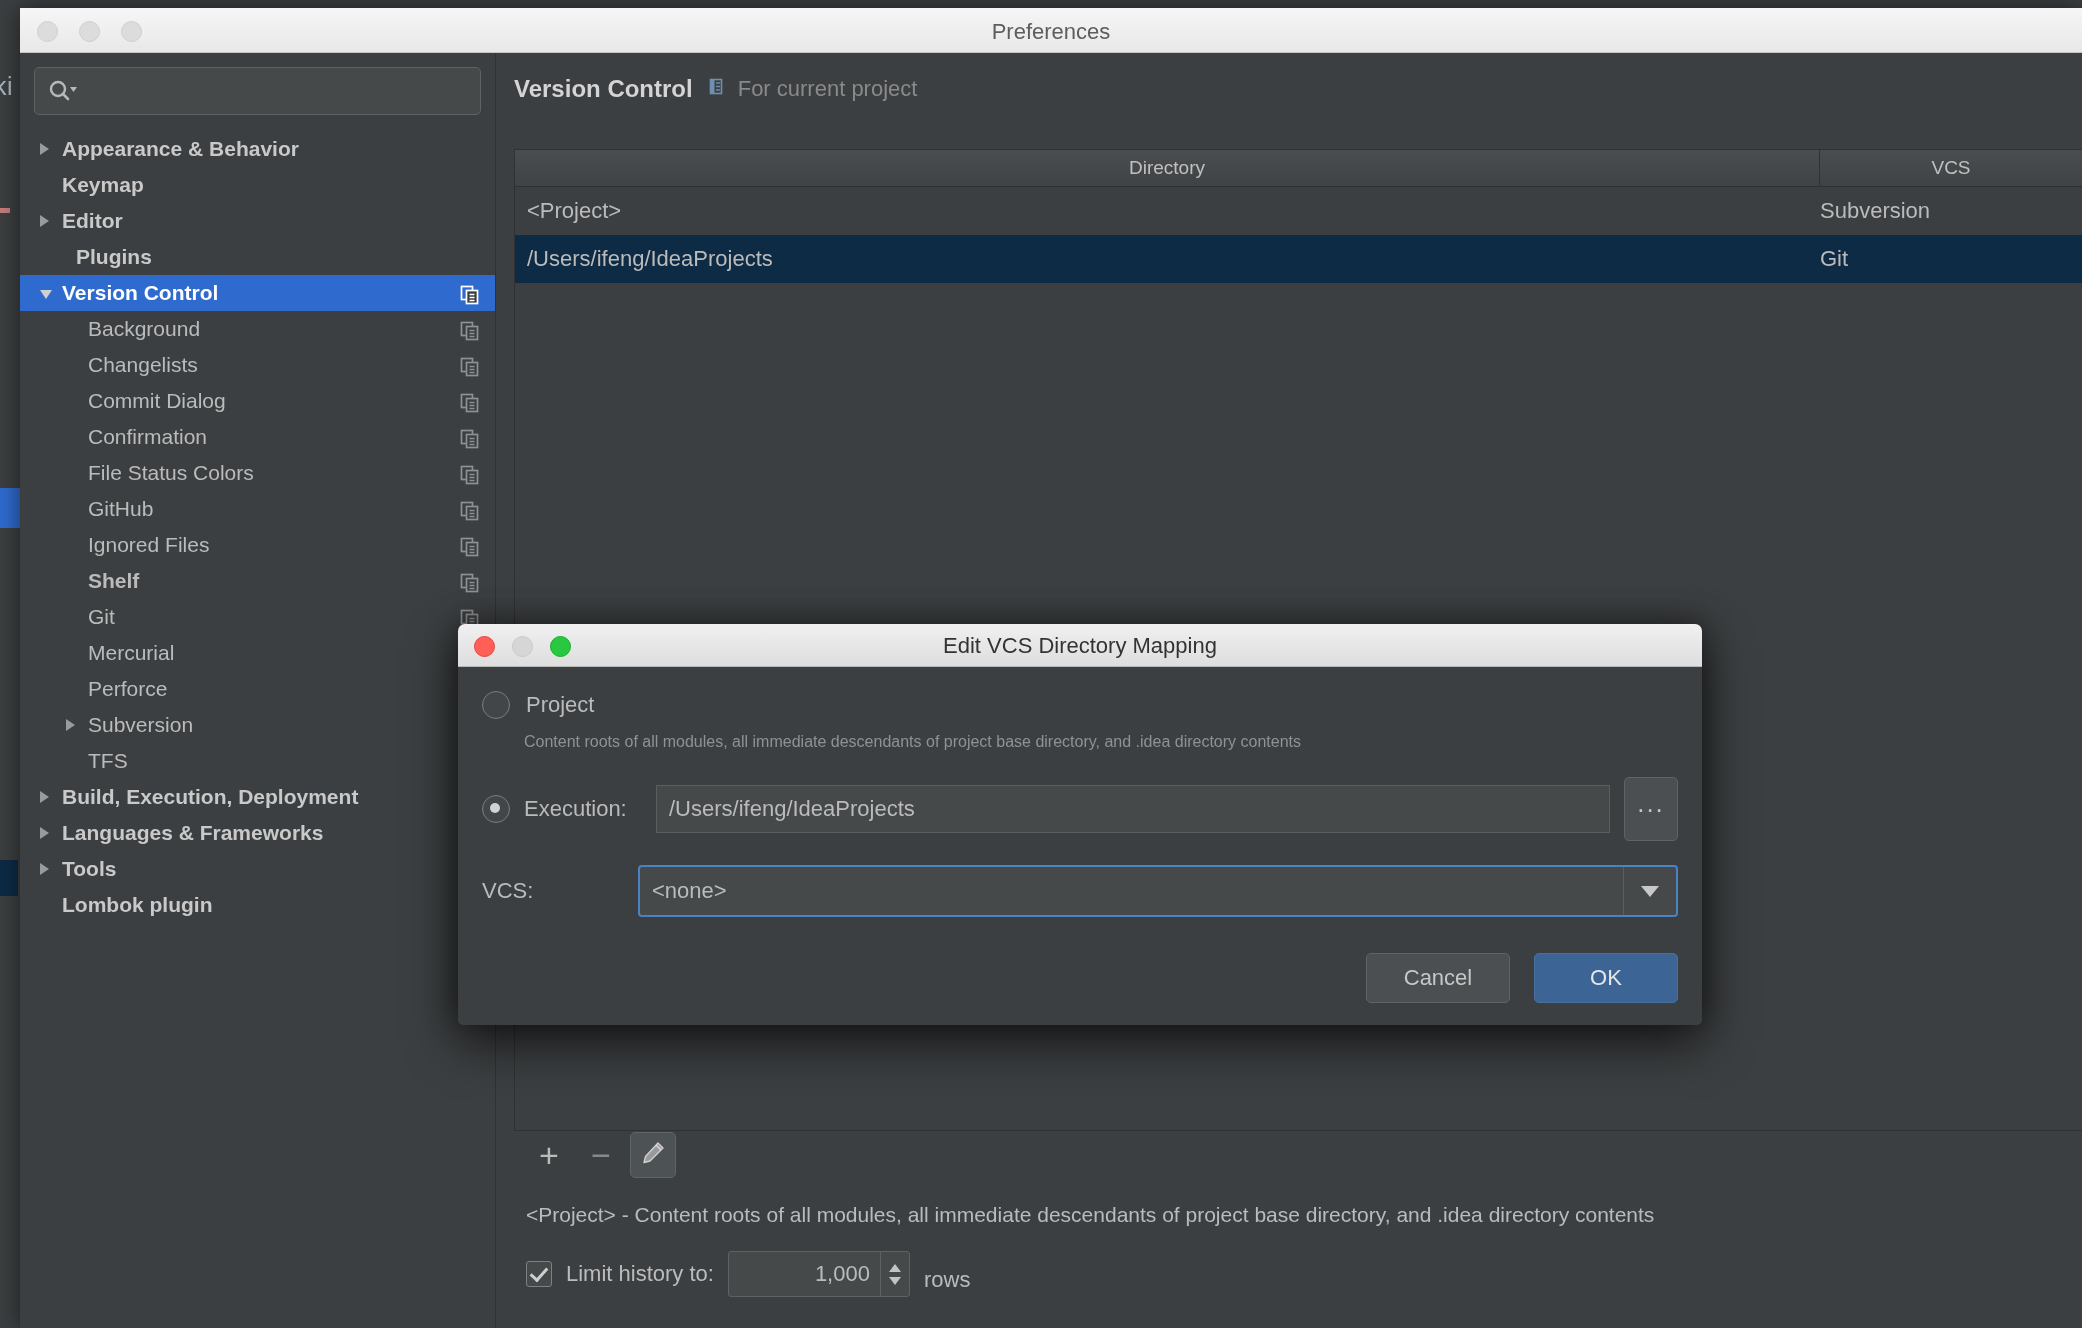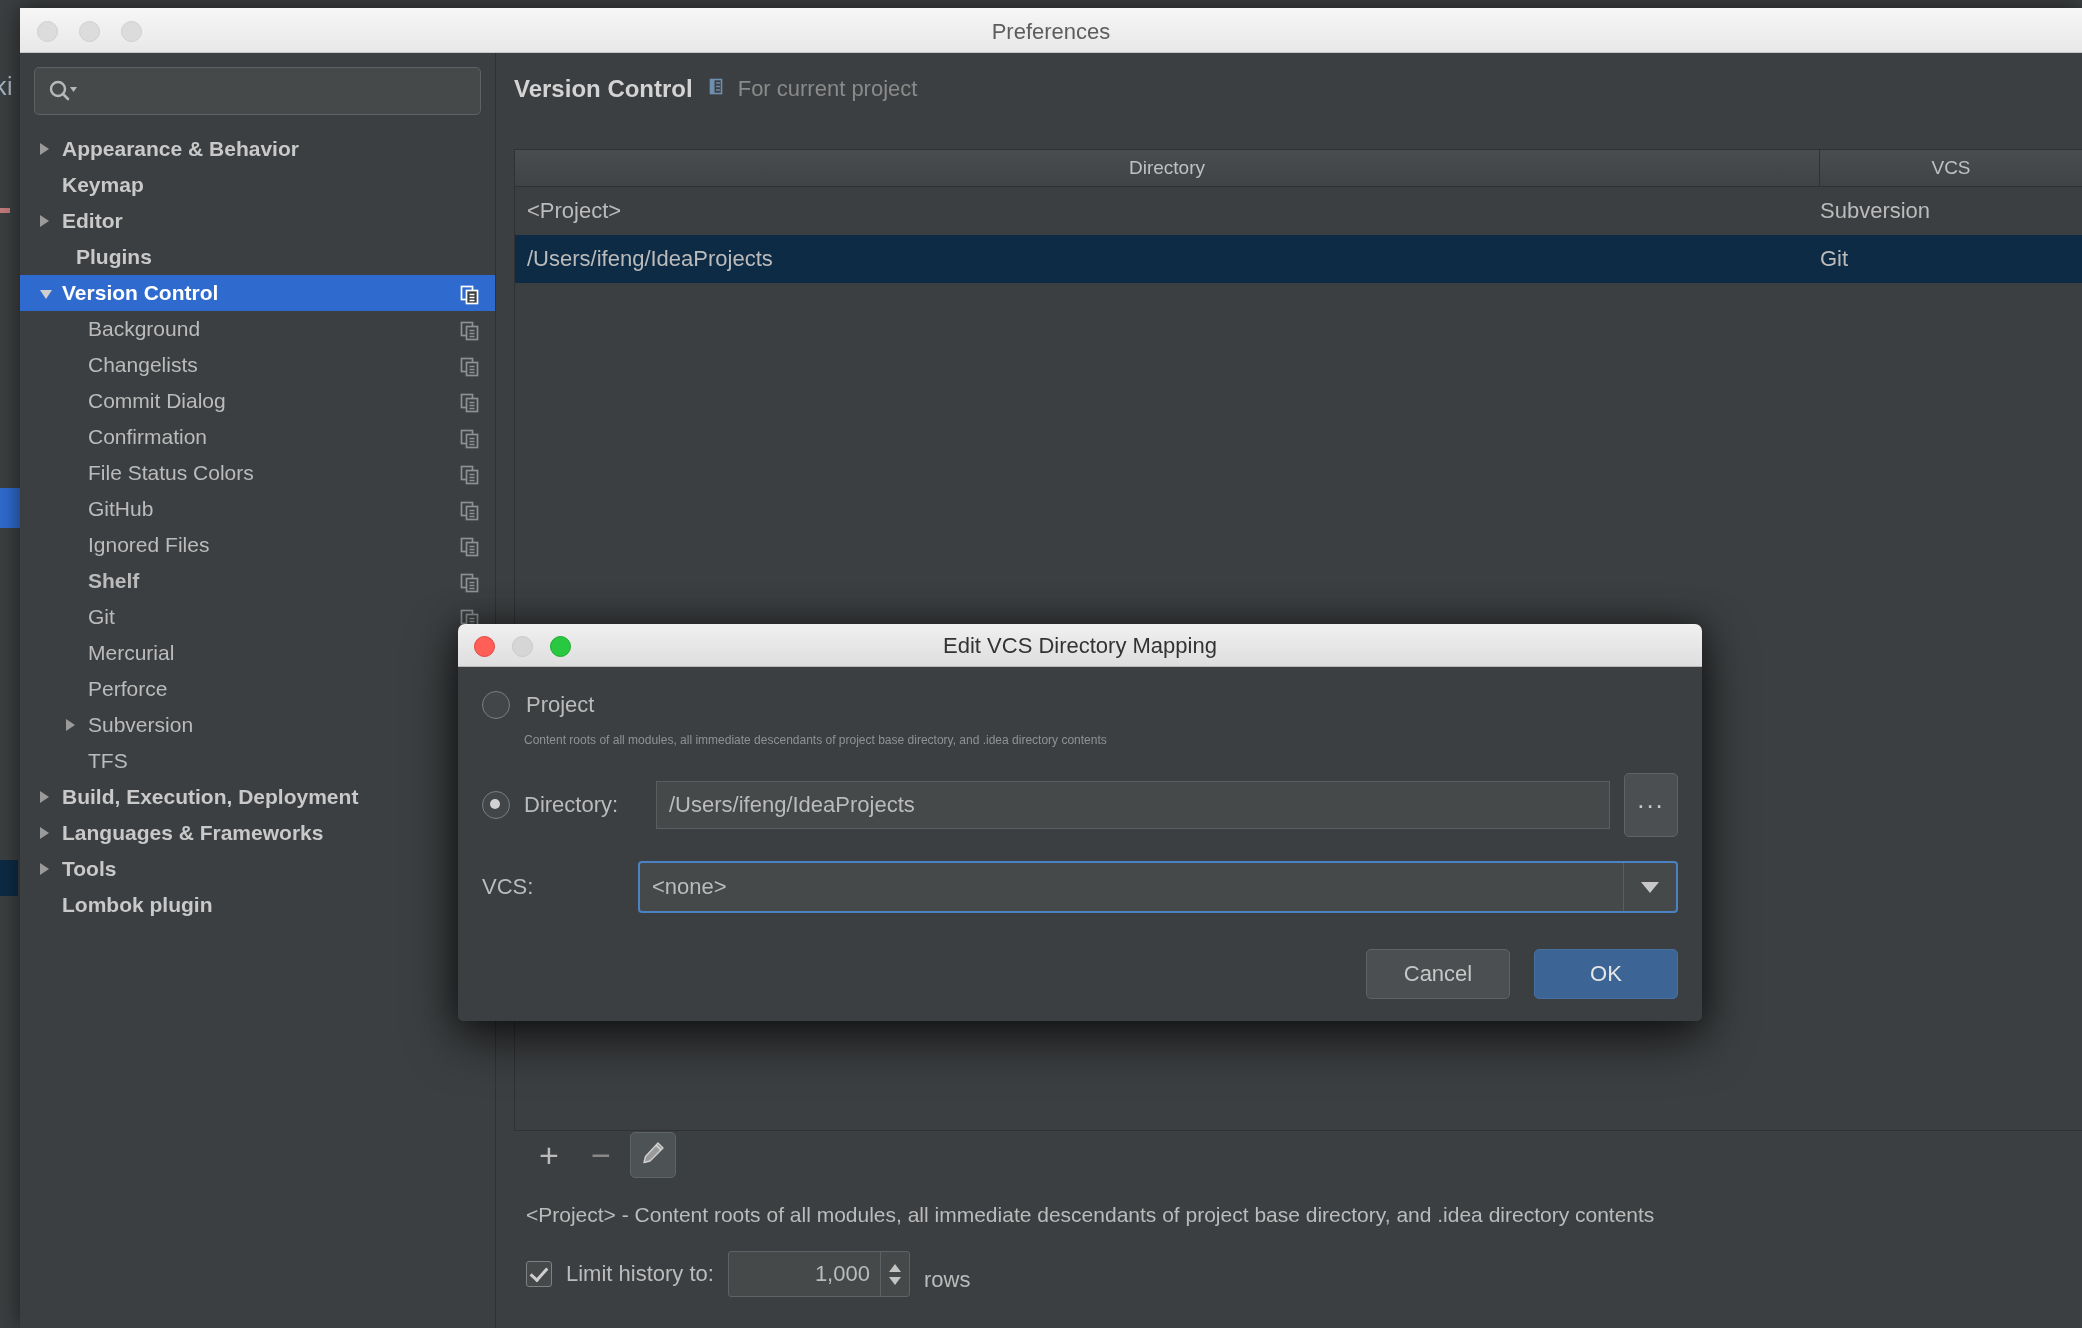--- a/index.html
+++ b/index.html
@@ -275,21 +275,21 @@
     border:1px solid #7b7f81; background:#434648;
     position:relative; flex:0 0 26px;
   }
   .radio.checked::after {
     content:""; position:absolute; left:7px; top:7px;
     width:10px; height:10px; border-radius:50%; background:#d2d2d2;
   }
   .radio-label { font-size:22px; color:#bbbbbb; }
   #project-desc {
     margin:14px 0 0 42px;
-    font-size:12px; color:#8f9294;
+    font-size:16px; color:#8f9294;
   }
   #directory-row {
     display:flex; align-items:center; gap:14px;
     margin-top:26px;
   }
   #directory-label { font-size:22px; color:#bbbbbb; width:118px; }
   #directory-field {
     flex:1 1 auto; height:46px;
     background:#45494a; border:1px solid #5a5e60;
     display:flex; align-items:center; padding-left:12px;
@@ -649,21 +649,21 @@
     <div id="dialog-body">
 
       <div class="radio-row">
         <div class="radio"></div>
         <div class="radio-label">Project</div>
       </div>
       <div id="project-desc">Content roots of all modules, all immediate descendants of project base directory, and .idea directory contents</div>
 
       <div id="directory-row">
         <div class="radio checked"></div>
-        <div id="directory-label">Directory:</div>
+        <div id="directory-label">Execution:</div>
         <div id="directory-field">/Users/ifeng/IdeaProjects</div>
         <div id="browse-btn">...</div>
       </div>
 
       <div id="vcs-row">
         <div id="vcs-label">VCS:</div>
         <div id="vcs-combo">
           <div id="vcs-combo-value">&lt;none&gt;</div>
           <div id="vcs-combo-arrow">
             <div class="combo-caret"></div>

